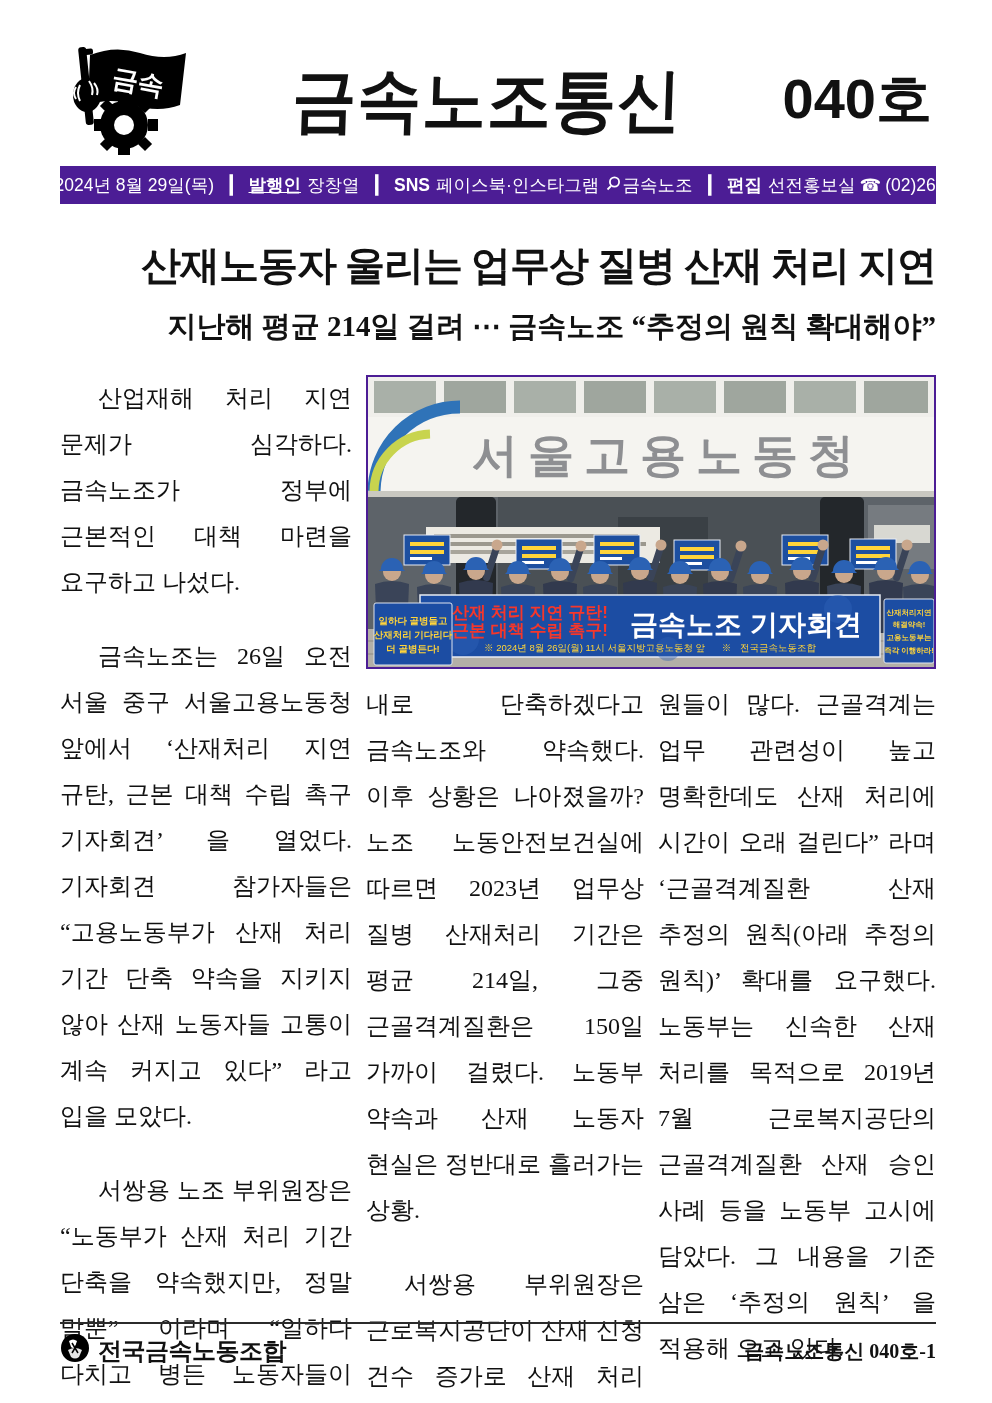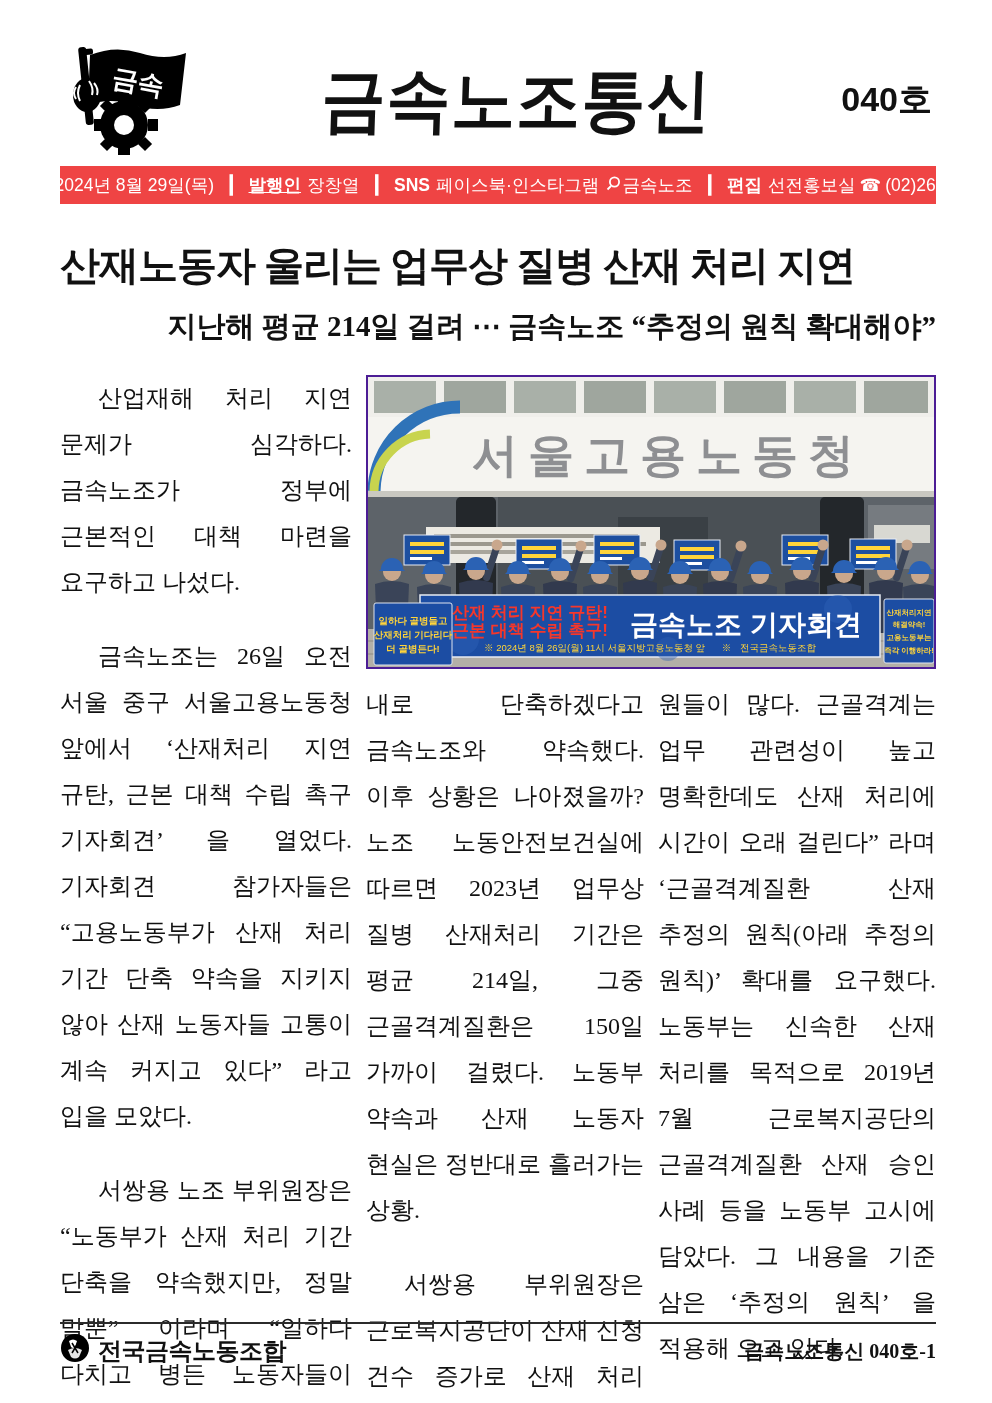--- a/index.html
+++ b/index.html
@@ -18,41 +18,41 @@
   .logo-box { width: 132px; height: 114px; flex: none; }
   .paper-title {
     flex: 1; text-align: center;
     font-family: "Liberation Serif", serif;
     font-weight: 900; font-size: 64px; letter-spacing: 1px;
     transform: scaleY(1.08) skewX(-2deg);
     white-space: nowrap;
   }
   .issue-no {
     flex: none; font-family: "Liberation Sans", sans-serif;
-    font-weight: 800; font-size: 34px; letter-spacing: 0;
+    font-weight: 800; font-size: 56px; letter-spacing: 0;
     padding-right: 4px;
   }
   
   .info-bar {
     margin-top: 6px;
-    background: #ef4444; color: #ffffff;
+    background: #4c1d95; color: #ffffff;
     height: 38px;
     display: flex; align-items: center; justify-content: center;
     font-family: "Liberation Sans", sans-serif;
     font-size: 17.5px; white-space: nowrap;
   }
   .info-bar .lbl { font-weight: bold; margin-right: 6px; }
   .info-bar .lbl.u { text-decoration: underline; }
   .info-bar .sep { font-weight: bold; margin: 0 12px; }
   .info-bar .val { font-weight: normal; }
   .search-glyph { display: inline-block; vertical-align: -2px; margin: 0 1px 0 7px; }
   .phone-glyph { margin: 0 4px; font-family: "DejaVu Sans", sans-serif; }
   
   .headline {
-    margin-top: 34px; text-align: left;
+    margin-top: 34px; text-align: right;
     font-family: "Liberation Serif", serif;
     font-weight: 900; font-size: 40px; letter-spacing: -1px;
     white-space: nowrap;
   }
   .subheadline {
     margin-top: 14px; text-align: right;
     font-family: "Liberation Serif", serif;
     font-weight: 700; font-size: 29px; letter-spacing: 0;
     white-space: nowrap;
   }

